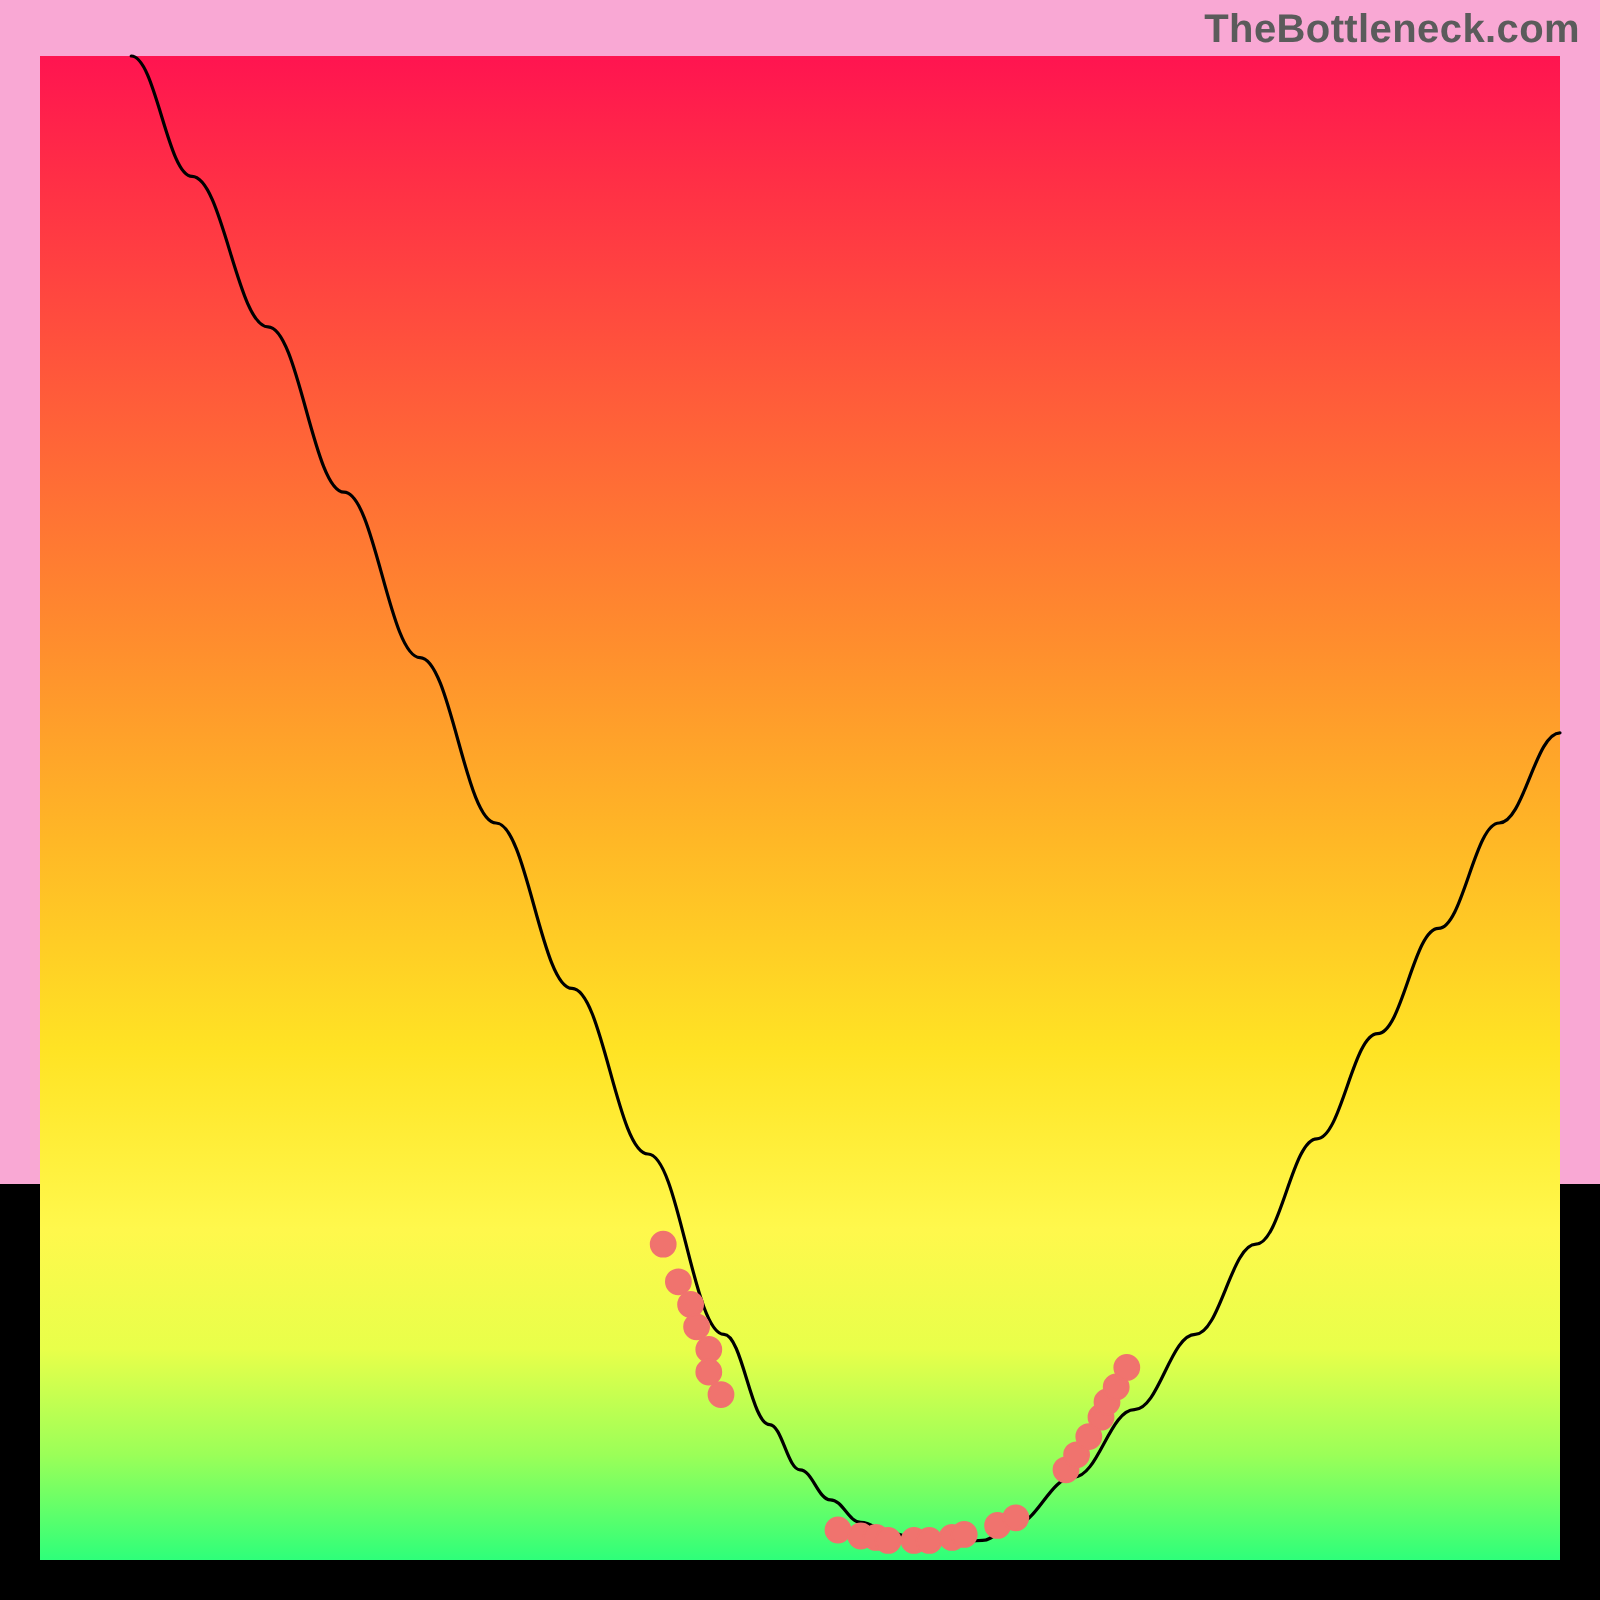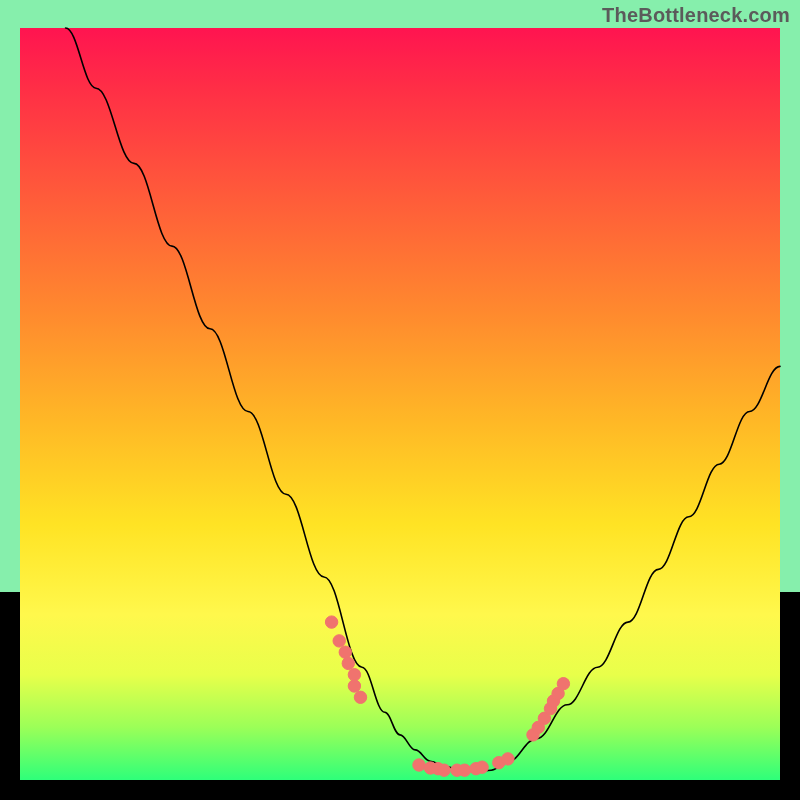--- a/index.html
+++ b/index.html
@@ -8,21 +8,21 @@
     width: 800px;
     height: 800px;
     overflow: hidden;
     background: #000;
     font-family: Arial, Helvetica, sans-serif;
   }
   .frame {
     position: relative;
     width: 800px;
     height: 592px;
-    background: #86efac;
+    background: #f9a8d4;
   }
   .watermark {
     position: absolute;
     top: 4px;
     right: 10px;
     color: #5b5b5b;
     font-size: 20px;
     font-weight: 600;
     letter-spacing: 0.2px;
     user-select: none;

